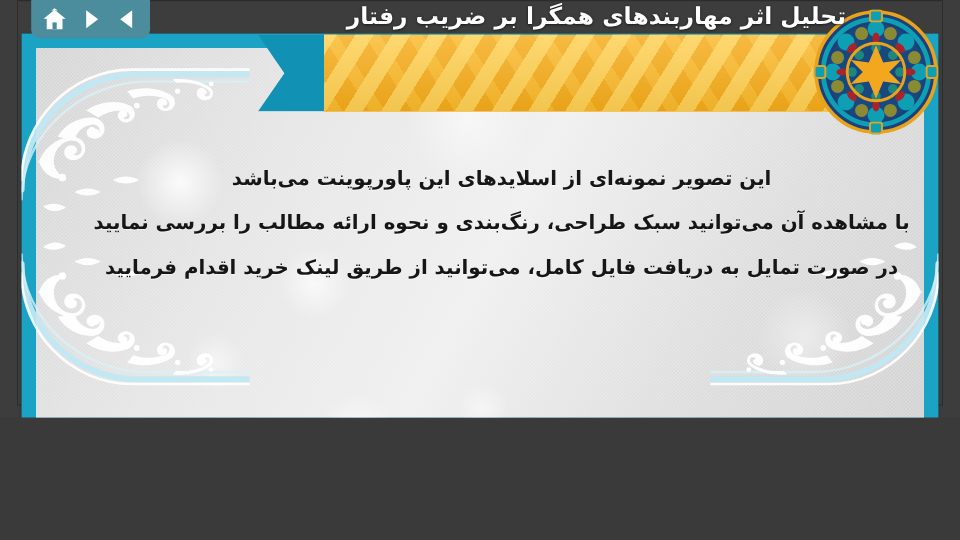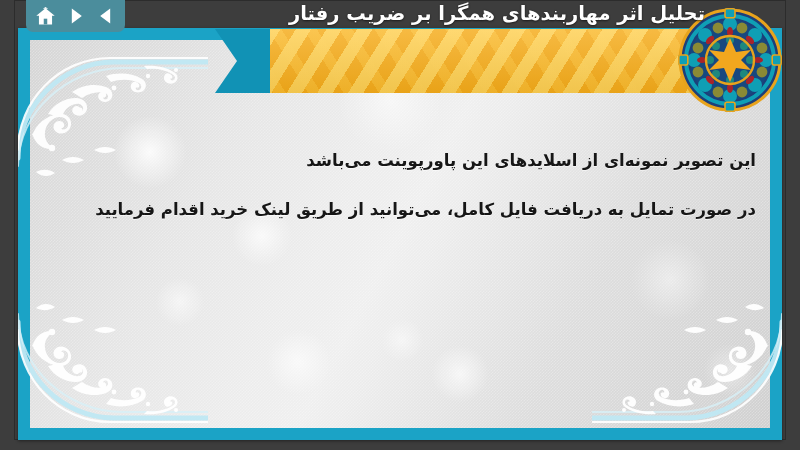--- a/index.html
+++ b/index.html
@@ -10,21 +10,21 @@
   body {
     width: 800px;
     height: 450px;
     overflow: hidden;
     font-family: "DejaVu Sans", "Liberation Sans", sans-serif;
   }
 
   #slide {
     position: relative;
     width: 800px;
-    height: 450px;
+    height: 348px;
     background: #3d3d3d;
     overflow: hidden;
   }
 
   
   .outer-frame {
     position: absolute;
     inset: 0;
     background: #3d3d3d;
     z-index: 0;
@@ -198,22 +198,23 @@
     z-index: 6;
     direction: rtl;
     text-align: right;
     color: #161616;
     font-size: 16.5px;
     line-height: 37px;
     font-weight: 600;
     text-shadow: 0 1px 0 rgba(255,255,255,.55);
   }
   .body-text p {
-    margin: 12px;
+    margin: 0;
     white-space: nowrap;
+    text-align: center;
   }
 </style>
 </head>
 <body>
 
 <div id="slide">
 
   <div class="outer-frame"></div>
 
   <div class="teal-band"></div>
@@ -386,16 +387,17 @@
       <svg viewBox="0 0 24 24" width="21" height="21" aria-hidden="true">
         <path d="M12 2.5 L22.5 11 L19.5 11 L19.5 21 L4.5 21 L4.5 11 L1.5 11 Z" fill="#ffffff"></path>
         <rect x="10" y="14.5" width="4" height="6.5" fill="#4b8d9c"></rect>
         <polygon points="12,1 15,3.2 9,3.2" fill="#ffffff"></polygon>
       </svg>
     </div>
   </div>
 
   <div class="body-text">
     <p>این تصویر نمونه‌ای از اسلایدهای این پاورپوینت می‌باشد</p>
+    <p>با مشاهده آن می‌توانید سبک طراحی، رنگ‌بندی و نحوه ارائه مطالب را بررسی نمایید</p>
     <p>در صورت تمایل به دریافت فایل کامل، می‌توانید از طریق لینک خرید اقدام فرمایید</p>
   </div>
 
 </div>
 
 </body></html>

